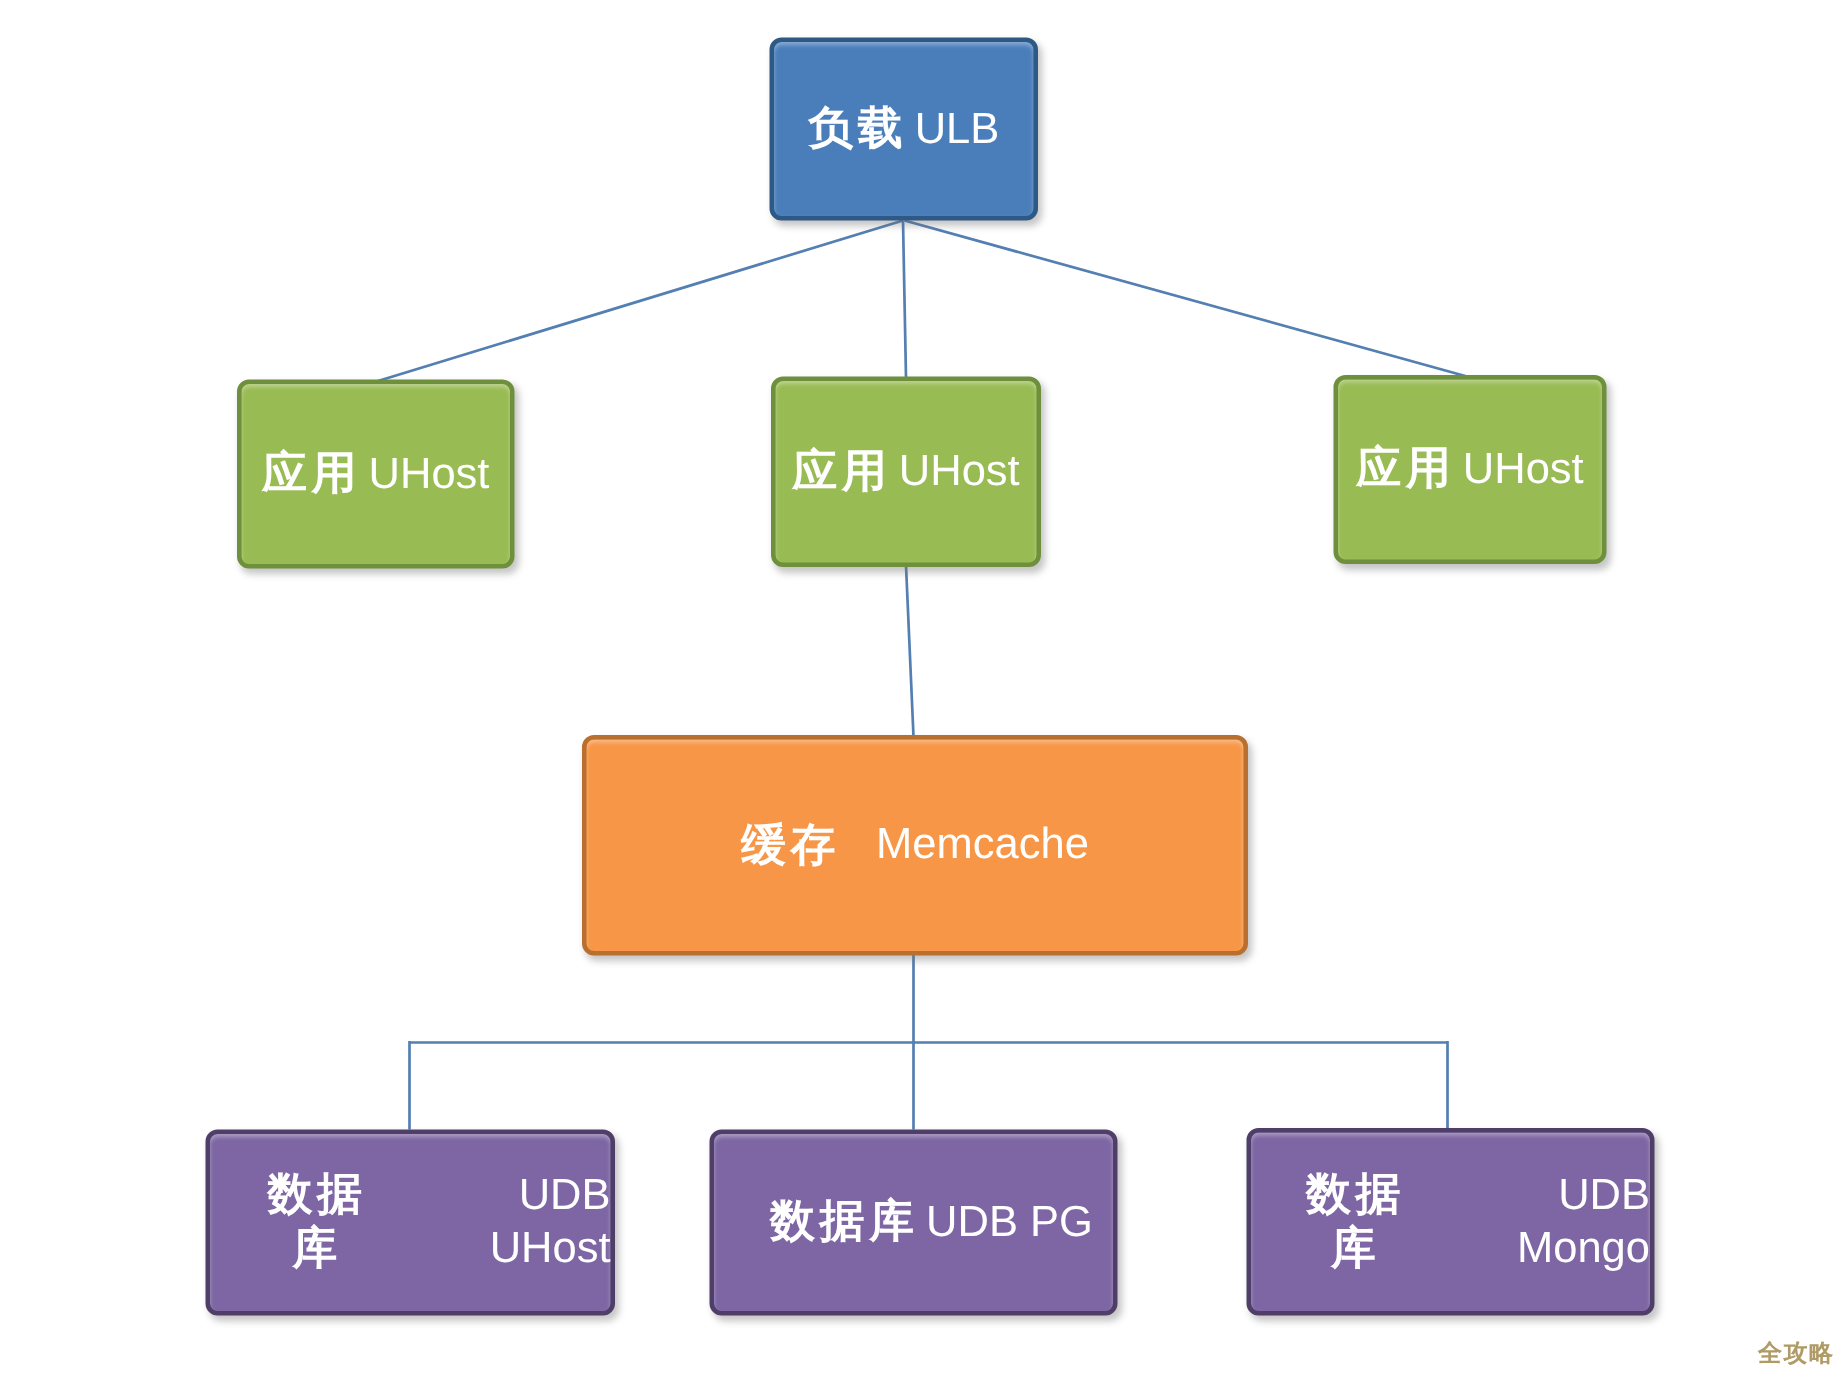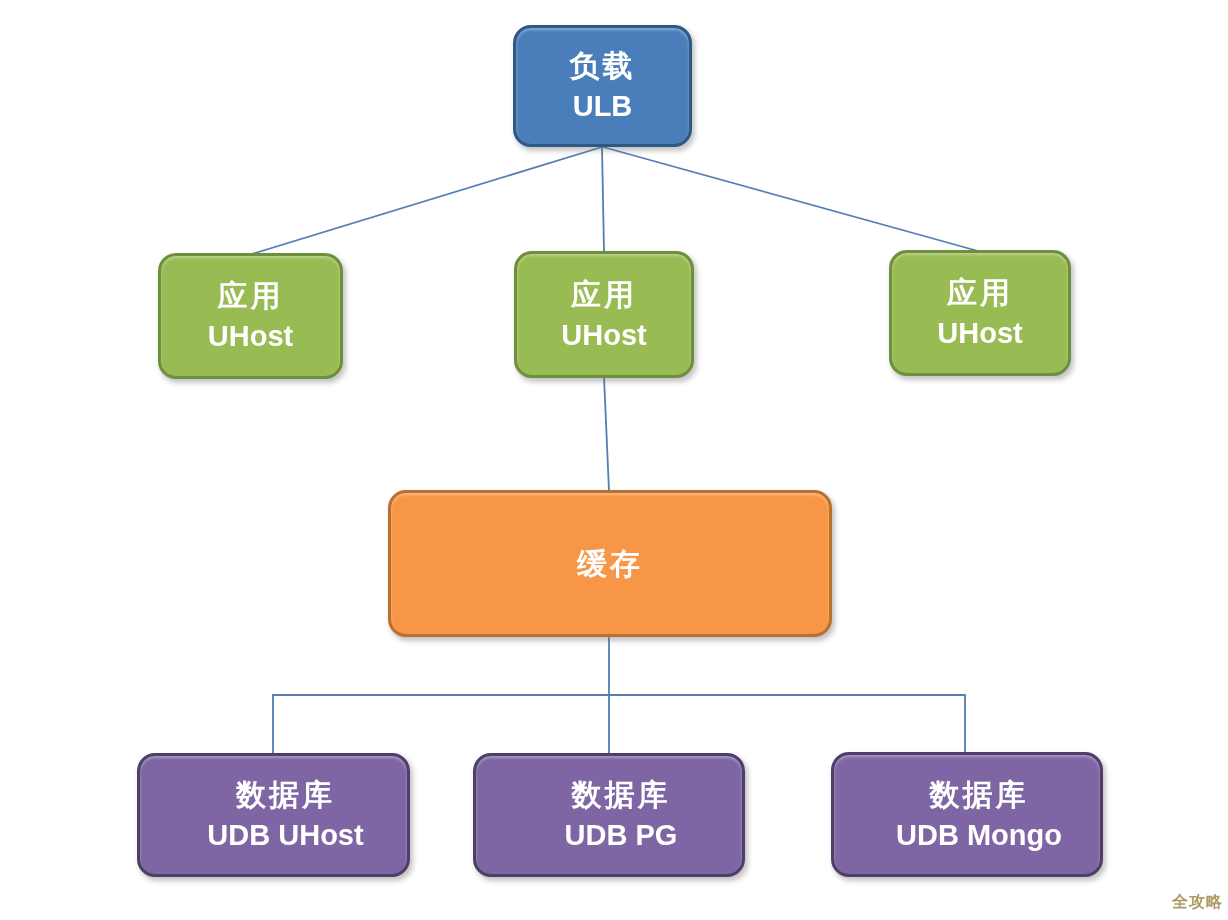--- a/index.html
+++ b/index.html
@@ -18,42 +18,43 @@
     position: absolute;
     left: 0; top: 0;
     width: 1228px; height: 920px;
   }
   .edges line {
     stroke: var(--connector, #537fb2);
     stroke-width: 1.8;
   }
   .node {
     position: absolute;
-    border-radius: 18px;
+    border-radius: 8px;
     border: 3.5px solid #000;
     display: flex;
-    flex-direction: column;
+    flex-direction: row;
     align-items: center;
     justify-content: center;
     gap: 5px;
     color: var(--text, #ffffff);
     text-align: center;
     box-shadow: inset 0 2px 3px rgba(255,255,255,0.35),
                 2.5px 3.5px 5px rgba(110,110,110,0.40);
   }
   .node .t1 {
     font-size: 30px;
     font-weight: 700;
     letter-spacing: 3px;
     line-height: 1.2;
   }
   .node .t2 {
     font-size: 29px;
-    font-weight: 700;
+    font-weight: 400;
     line-height: 1.2;
+    text-align: right;
   }
   .node--blue   { background: var(--node-blue, #4a7ebb);   border-color: var(--node-blue-border, #2e5984); }
   .node--green  { background: var(--node-green, #99bb53);  border-color: var(--node-green-border, #6e8f3c); }
   .node--orange { background: var(--node-orange, #f79646); border-color: var(--node-orange-border, #b96f2e); }
   .node--purple { background: var(--node-purple, #7d66a3); border-color: var(--node-purple-border, #4e3e68); padding-left: 24px; }
 
   #node-ulb       { left: 513px; top: 25px;  width: 179px; height: 122px; }
   #node-uhost1    { left: 158px; top: 253px; width: 185px; height: 126px; }
   #node-uhost2    { left: 514px; top: 251px; width: 180px; height: 127px; }
   #node-uhost3    { left: 889px; top: 250px; width: 182px; height: 126px; }
@@ -103,20 +104,21 @@
     <div class="t2">UHost</div>
   </div>
 
   <div class="node node--green" id="node-uhost3">
     <div class="t1">应用</div>
     <div class="t2">UHost</div>
   </div>
 
   <div class="node node--orange" id="node-memcache">
     <div class="t1">缓存</div>
+    <div class="t2">Memcache</div>
   </div>
 
   <div class="node node--purple" id="node-udb-mysql">
     <div class="t1">数据库</div>
     <div class="t2">UDB UHost</div>
   </div>
 
   <div class="node node--purple" id="node-udb-pg">
     <div class="t1">数据库</div>
     <div class="t2">UDB PG</div>

